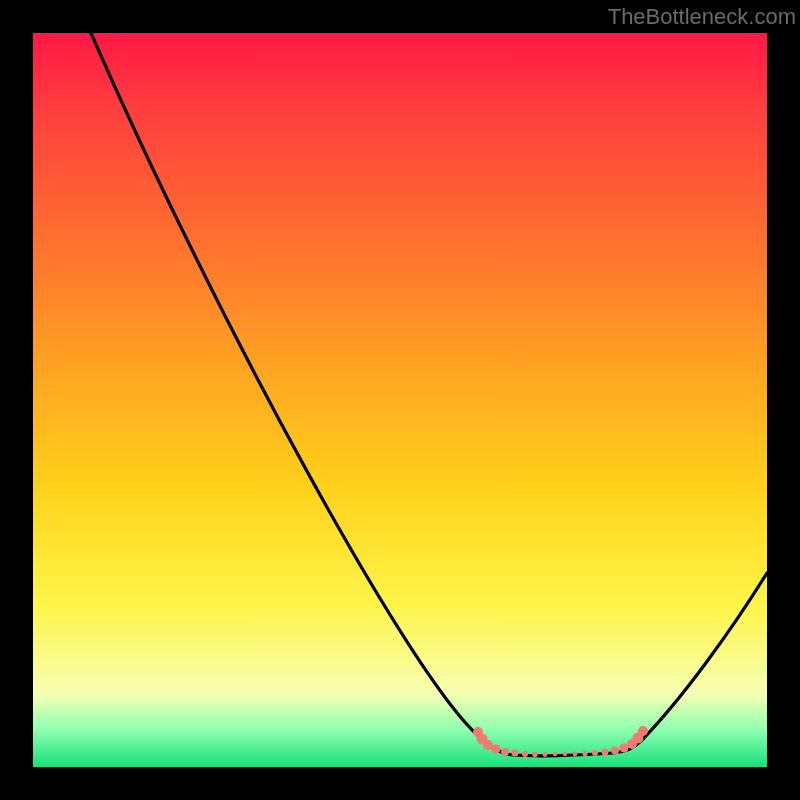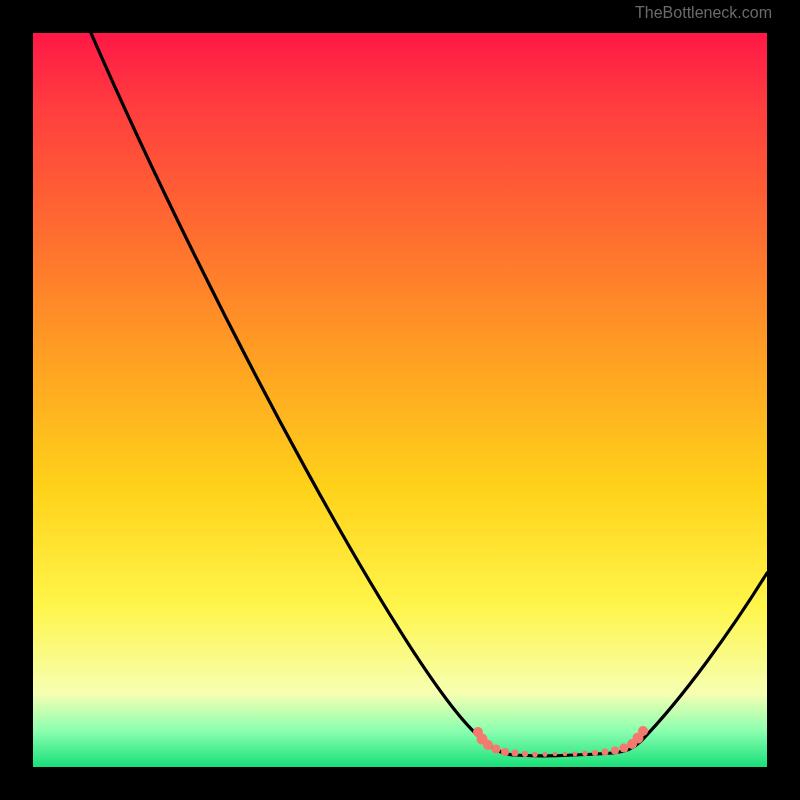--- a/index.html
+++ b/index.html
@@ -11,24 +11,24 @@
     overflow: hidden;
   }
   .container {
     position: relative;
     width: 800px;
     height: 800px;
   }
   .watermark {
     position: absolute;
     top: 4px;
-    right: 28px;
+    right: 4px;
     color: #6a6a6a;
     font-family: Arial, Helvetica, sans-serif;
-    font-size: 16px;
+    font-size: 22px;
     font-weight: 500;
     z-index: 10;
   }
   .plot-area {
     position: absolute;
     left: 33px;
     top: 33px;
     width: 734px;
     height: 734px;
     

